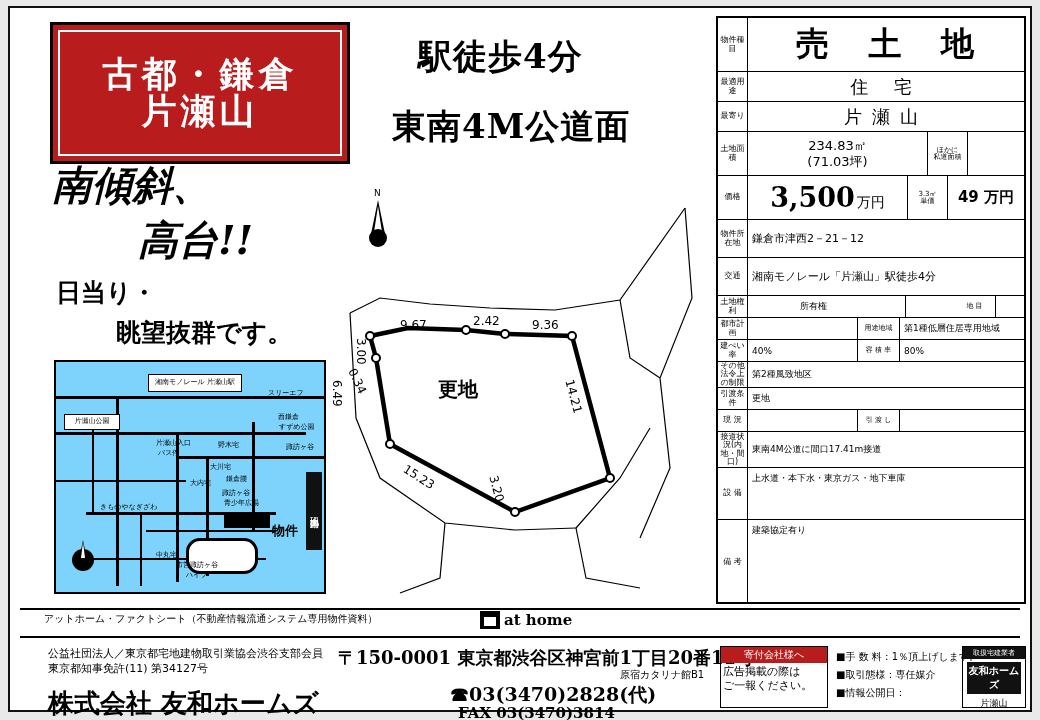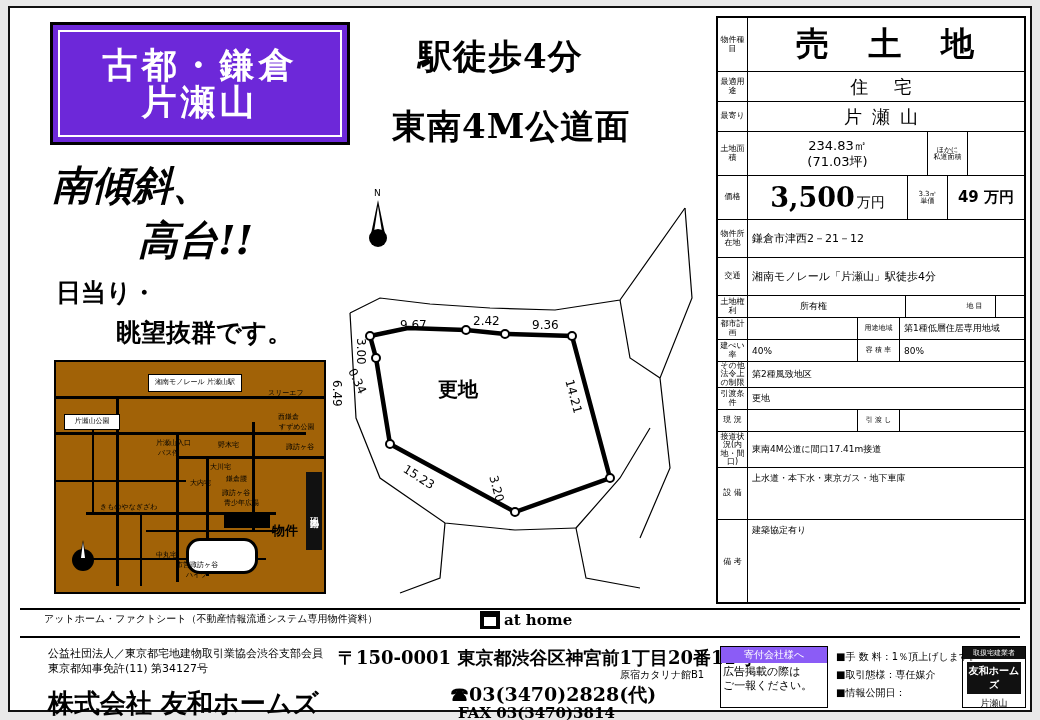--- a/index.html
+++ b/index.html
@@ -11,22 +11,22 @@
     overflow:hidden;
   }
   .sheet{
     position:absolute;left:8px;top:6px;width:1024px;height:706px;
     background:#fff;
     border:2px solid #111;
     box-sizing:border-box;
   }
   
   .logo-box{
-    position:absolute;left:40px;top:14px;width:300px;height:123px;
-    background:#6d28d9;border:3px solid #000;
+    position:absolute;left:40px;top:14px;width:300px;height:142px;
+    background:#b91c1c;border:3px solid #000;
     box-sizing:border-box;
   }
   .logo-inner{
     position:absolute;left:5px;top:5px;right:5px;bottom:5px;
     border:2px solid #fff;box-sizing:border-box;
     display:flex;flex-direction:column;align-items:center;justify-content:center;
   }
   .logo-line1{
     color:#fff;font-size:35px;font-weight:bold;letter-spacing:4px;
     font-family:"DejaVu Serif",serif;line-height:1.05;
@@ -62,21 +62,21 @@
     font-size:25px;font-weight:bold;font-family:"DejaVu Serif",serif;
   }
   .catch4{
     position:absolute;left:88px;top:308px;
     font-size:25px;font-weight:bold;font-family:"DejaVu Serif",serif;margin-left:18px;
   }
 
   
   .areamap{
     position:absolute;left:44px;top:352px;width:272px;height:234px;
-    border:2px solid #000;background:#a16207;box-sizing:border-box;
+    border:2px solid #000;background:#7dd3fc;box-sizing:border-box;
     overflow:hidden;
   }
   .am-t{position:absolute;font-size:7px;white-space:nowrap;}
   .am-box{position:absolute;border:1px solid #000;background:#fff;font-size:7px;
     display:flex;align-items:center;justify-content:center;text-align:center;line-height:1.05;}
   .am-road{position:absolute;background:#000;}
   .am-vert{
     position:absolute;right:2px;top:110px;width:16px;height:78px;background:#111;color:#fff;
     font-size:9px;display:flex;align-items:center;justify-content:center;
     writing-mode:vertical-rl;letter-spacing:1px;
@@ -147,21 +147,21 @@
   .f-left{position:absolute;left:28px;top:8px;font-size:11px;line-height:1.4;}
   .f-company{position:absolute;left:28px;top:48px;font-size:26px;font-weight:bold;font-family:"DejaVu Serif",serif;}
   .f-addr{position:absolute;left:318px;top:8px;font-size:18px;font-weight:bold;font-family:"DejaVu Serif",serif;}
   .f-addr2{position:absolute;left:600px;top:30px;font-size:10px;}
   .f-tel{position:absolute;left:430px;top:44px;font-size:19px;font-weight:bold;font-family:"DejaVu Serif",serif;}
   .f-fax{position:absolute;left:438px;top:66px;font-size:15px;font-weight:bold;font-family:"DejaVu Serif",serif;}
   .f-note{
     position:absolute;left:700px;top:8px;width:108px;height:62px;border:1px solid #000;
     box-sizing:border-box;font-size:11px;padding:2px;line-height:1.35;
   }
-  .f-note-h{background:#8b5cf6;color:#fff;font-size:10px;text-align:center;margin:-2px -2px 2px -2px;padding:1px;}
+  .f-note-h{background:#b91c1c;color:#fff;font-size:10px;text-align:center;margin:-2px -2px 2px -2px;padding:1px;}
   .f-items{position:absolute;left:816px;top:10px;font-size:10px;line-height:1.8;}
   .f-stamp{
     position:absolute;left:942px;top:8px;width:64px;height:62px;border:1px solid #000;
     box-sizing:border-box;text-align:center;font-size:8px;
   }
   .f-stamp-h{background:#111;color:#fff;font-size:7px;padding:1px;}
   .f-stamp-b{background:#111;color:#fff;font-size:10px;margin:3px 4px;padding:2px 0;font-weight:bold;}
   .f-stamp-t{font-size:9px;}
 </style>
 </head>

